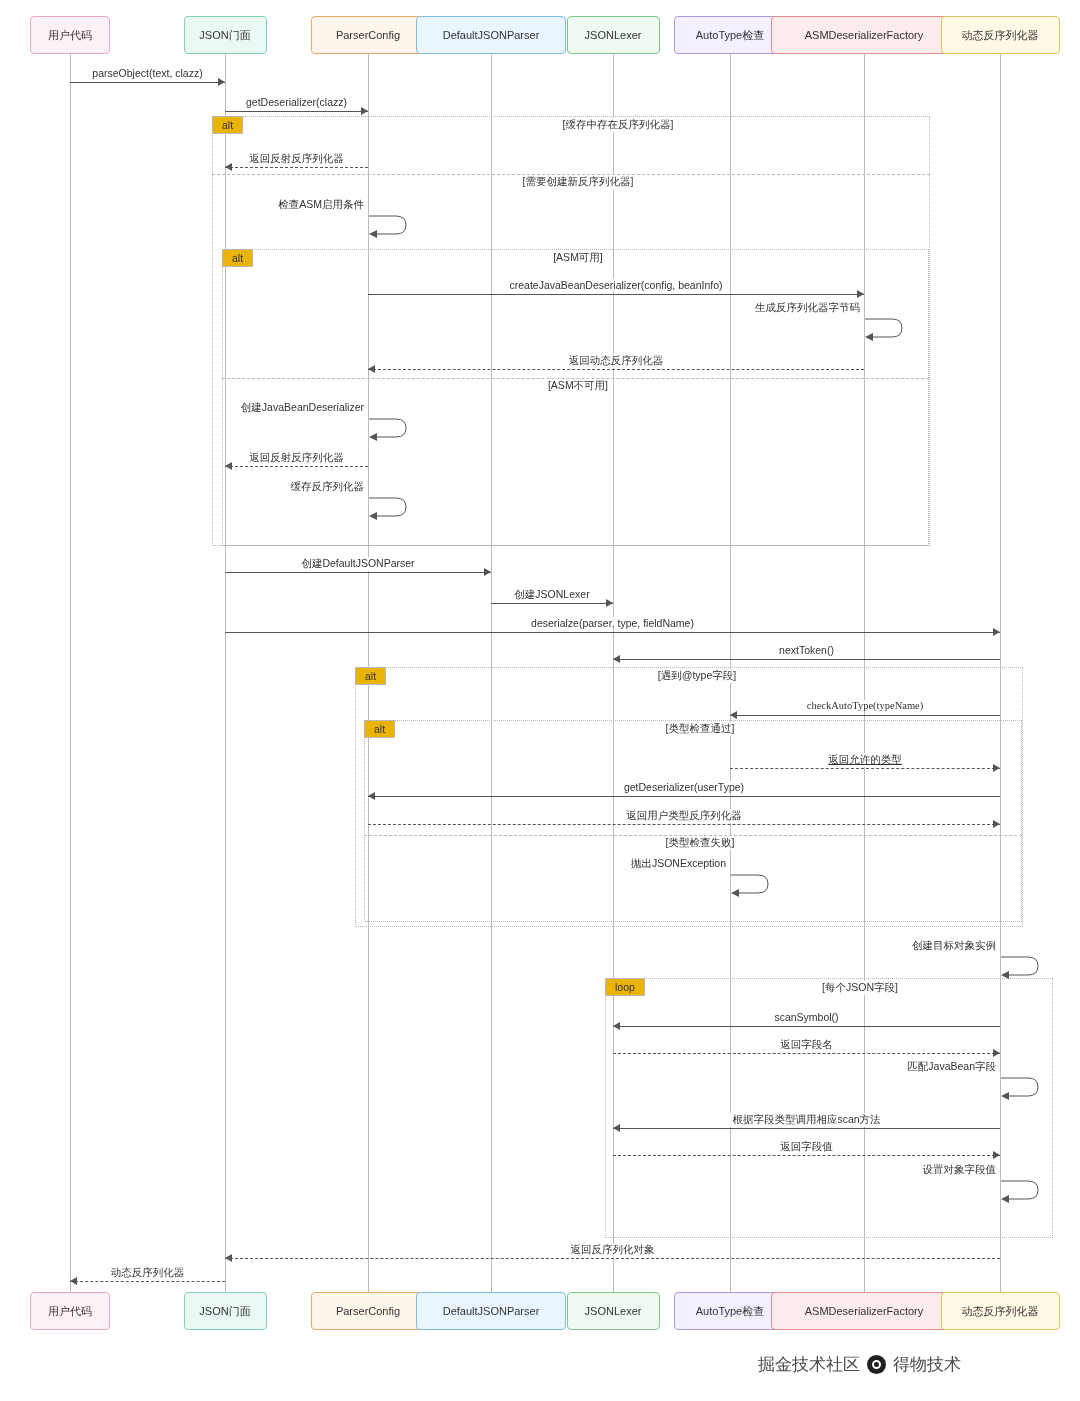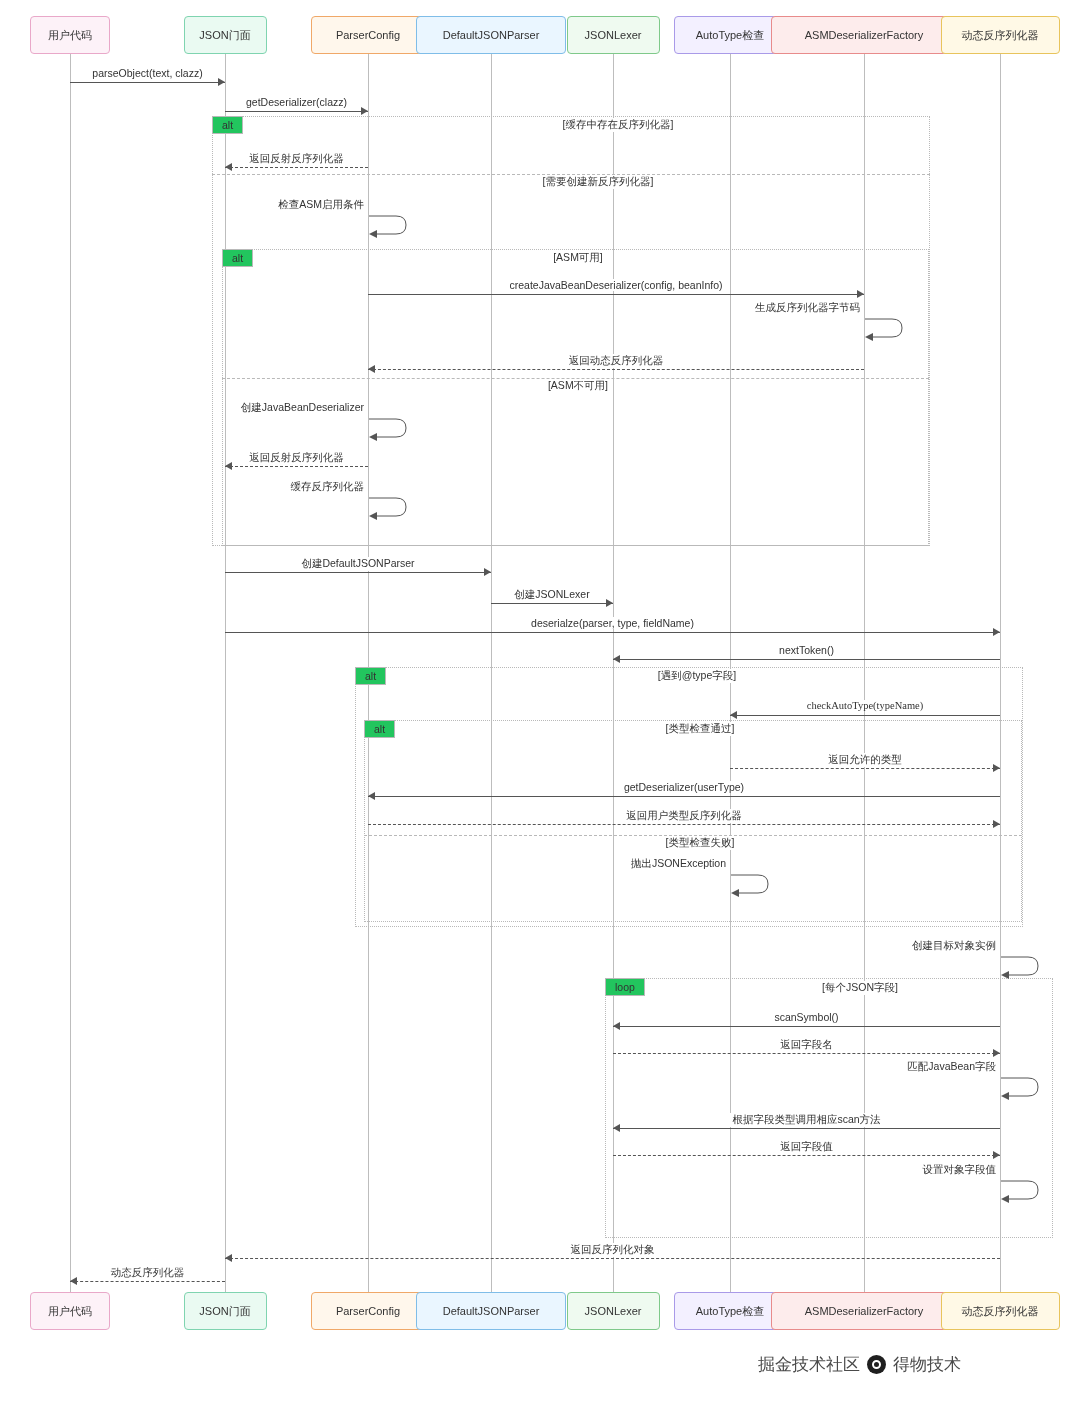--- a/index.html
+++ b/index.html
@@ -69,21 +69,21 @@
   .frag-dotted {
     position: absolute;
     box-sizing: border-box;
     border: 1px dotted #b9b9b9;
     background: transparent;
   }
   .frag-label {
     position: absolute;
     box-sizing: border-box;
     border: 1px solid #b9b9b9;
-    background: #22c55e;
+    background: #eab308;
     font-size: 10.5px;
     padding: 2px 9px;
     color: #333;
   }
   .frag-divider {
     position: absolute;
     height: 0;
     border-top: 1px dashed #b9b9b9;
   }
   .frag-cond {
@@ -142,21 +142,21 @@
     <div class="lifeline" style="left: 368px; top: 54px; height: 1238px;"></div>
     <div class="lifeline" style="left: 491px; top: 54px; height: 1238px;"></div>
     <div class="lifeline" style="left: 613px; top: 54px; height: 1238px;"></div>
     <div class="lifeline" style="left: 730px; top: 54px; height: 1238px;"></div>
     <div class="lifeline" style="left: 864px; top: 54px; height: 1238px;"></div>
     <div class="lifeline" style="left: 1000px; top: 54px; height: 1238px;"></div>
     <div class="frag-dotted" style="left: 212px; top: 116px; width: 718px; height: 430px;"></div>
     <div class="frag-label" style="left: 212px; top: 116px;">alt</div>
     <div class="frag-divider" style="left: 212px; top: 174px; width: 718px;"></div>
     <div class="frag-cond" style="left: 578px; top: 118px; margin-left: 40px;">[缓存中存在反序列化器]</div>
-    <div class="frag-cond" style="left: 578px; top: 175px; margin-left: 20px;">[需要创建新反序列化器]</div>
+    <div class="frag-cond" style="left: 578px; top: 175px;">[需要创建新反序列化器]</div>
     <div class="frag-dotted" style="left: 222px; top: 249px; width: 707px; height: 297px;"></div>
     <div class="frag-label" style="left: 222px; top: 249px;">alt</div>
     <div class="frag-divider" style="left: 222px; top: 378px; width: 707px;"></div>
     <div class="frag-cond" style="left: 578px; top: 251px;">[ASM可用]</div>
     <div class="frag-cond" style="left: 578px; top: 379px;">[ASM不可用]</div>
     <div class="frag-dotted" style="left: 355px; top: 667px; width: 668px; height: 260px;"></div>
     <div class="frag-label" style="left: 355px; top: 667px;">alt</div>
     <div class="frag-cond" style="left: 697px; top: 669px;">[遇到@type字段]</div>
     <div class="frag-dotted" style="left: 364px; top: 720px; width: 658px; height: 202px;"></div>
     <div class="frag-label" style="left: 364px; top: 720px;">alt</div>
@@ -222,21 +222,21 @@
     <div class="arrowhead right" style="top: 628px; left: 993px;"></div>
     <div class="msg-label" style="left: 612.5px; top: 617px;">deserialze(parser, type, fieldName)</div>
     <div class="msg-line" style="left: 613px; top: 659px; width: 387px;"></div>
     <div class="arrowhead left" style="top: 655px; left: 613px;"></div>
     <div class="msg-label" style="left: 806.5px; top: 644px;">nextToken()</div>
     <div class="msg-line" style="left: 730px; top: 715px; width: 270px;"></div>
     <div class="arrowhead left" style="top: 711px; left: 730px;"></div>
     <div class="msg-label" style="left: 865px; top: 700px; font-family: Liberation Serif, serif;">checkAutoType(typeName)</div>
     <div class="msg-line dashed" style="left: 730px; top: 768px; width: 270px;"></div>
     <div class="arrowhead right" style="top: 764px; left: 993px;"></div>
-    <div class="msg-label" style="left: 865px; top: 753px;">返回允许的类型</div>
+    <div class="msg-label" style="left: 865px; top: 753px; text-decoration: underline;">返回允许的类型</div>
     <div class="msg-line" style="left: 368px; top: 796px; width: 632px;"></div>
     <div class="arrowhead left" style="top: 792px; left: 368px;"></div>
     <div class="msg-label" style="left: 684px; top: 781px;">getDeserializer(userType)</div>
     <div class="msg-line dashed" style="left: 368px; top: 824px; width: 632px;"></div>
     <div class="arrowhead right" style="top: 820px; left: 993px;"></div>
     <div class="msg-label" style="left: 684px; top: 809px;">返回用户类型反序列化器</div>
     <div class="selfloop" style="left: 730px; top: 871px;">
       <svg width="42" height="28" viewBox="0 0 42 28">
         <path d="M1 4 H28 Q38 4 38 13 Q38 22 28 22 H9" fill="none" stroke="#555" stroke-width="1"></path>
         <polygon points="9,18 1,22 9,26" fill="#555"></polygon>

